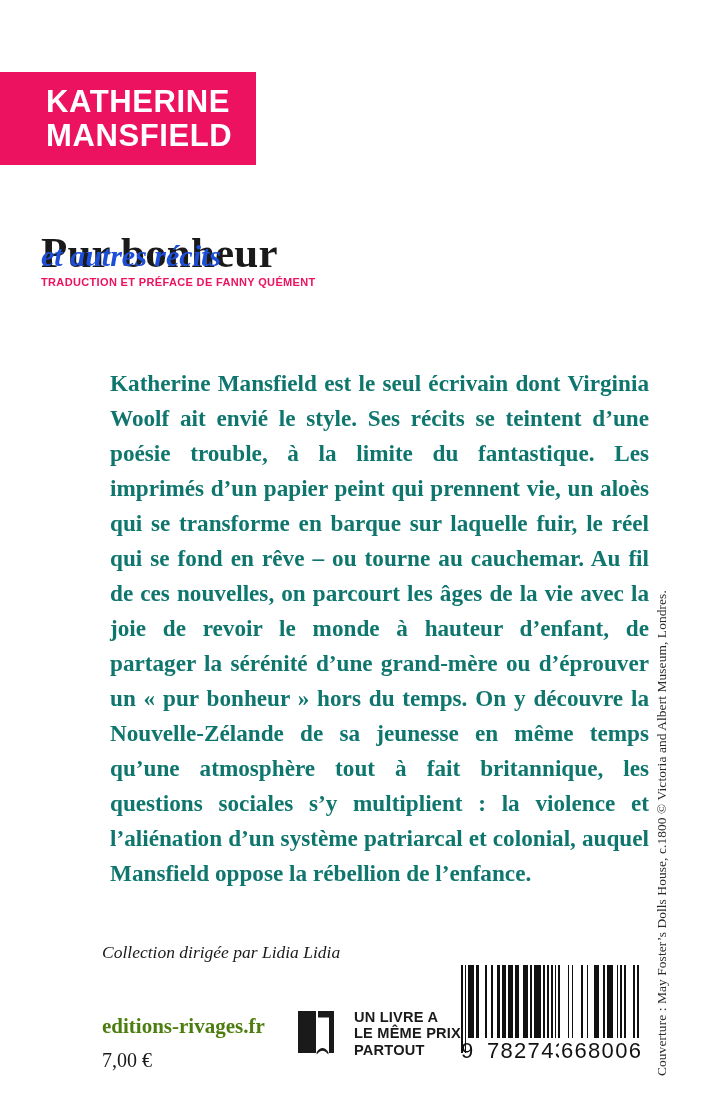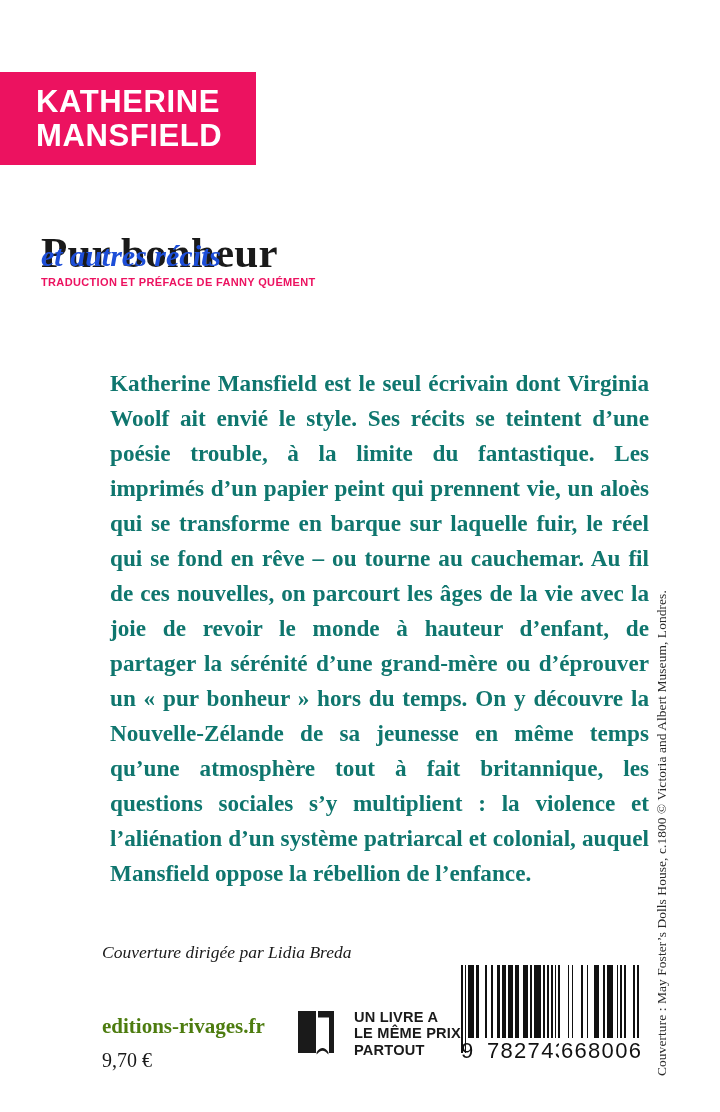--- a/index.html
+++ b/index.html
@@ -21,21 +21,21 @@
 
   
   .author-banner {
     position: absolute;
     left: 0;
     top: 72px;
     width: 256px;
     height: 93px;
     background: #EC1260;
     box-sizing: border-box;
-    padding: 13px 0 0 36px;
+    padding: 13px 0 0 46px;
   }
   .author-line {
     font-family: "Liberation Sans", sans-serif;
     font-weight: bold;
     font-size: 31px;
     line-height: 34px;
     letter-spacing: 0.6px;
     color: #ffffff;
     white-space: nowrap;
   }
@@ -205,24 +205,24 @@
     <div class="author-line">KATHERINE</div>
     <div class="author-line">MANSFIELD</div>
   </div>
 
   <div class="title-main">Pur bonheur</div>
   <div class="title-sub">et autres récits</div>
   <div class="credit-line">TRADUCTION ET PRÉFACE DE FANNY QUÉMENT</div>
 
   <p class="blurb">Katherine Mansfield est le seul écrivain dont Virginia Woolf ait envié le style. Ses récits se teintent d’une poésie trouble, à la limite du fantastique. Les imprimés d’un papier peint qui prennent vie, un aloès qui se transforme en barque sur laquelle fuir, le réel qui se fond en rêve – ou tourne au cauchemar. Au fil de ces nouvelles, on parcourt les âges de la vie avec la joie de revoir le monde à hauteur d’enfant, de partager la sérénité d’une grand-mère ou d’éprouver un « pur bonheur » hors du temps. On y découvre la Nouvelle-Zélande de sa jeunesse en même temps qu’une atmosphère tout à fait britannique, les questions sociales s’y multiplient : la violence et l’aliénation d’un système patriarcal et colonial, auquel Mansfield oppose la rébellion de l’enfance.</p>
 
-  <div class="collection-line">Couverture dirigée par Lidia Breda</div>
+  <div class="collection-line">Collection dirigée par Lidia Lidia</div>
 
   <div class="publisher-url">editions-rivages.fr</div>
-  <div class="price">9,70 €</div>
+  <div class="price">7,00 €</div>
 
   <div class="lml-logo">
     <svg class="lml-mark" viewBox="0 0 49 48" aria-hidden="true">
       <path fill="#1a1a1a" d="M2 3 L20 3 L20 45 L2 45 Z M6.5 8.5 L15.5 8.5 L15.5 39.5 L6.5 39.5 Z"></path>
       <path fill="#1a1a1a" d="M22 3 L38 3 L38 45 L33 45 L33 9.5 L22 9.5 Z"></path>
       <path fill="#1a1a1a" d="M20.6 44.2 C24.6 38.6 28.5 38.6 32.4 44.2 L32.4 46.6 C28.5 41.4 24.6 41.4 20.6 46.6 Z"></path>
     </svg>
     <div class="lml-text">
       <div>UN LIVRE A</div>
       <div>LE MÊME PRIX</div>

